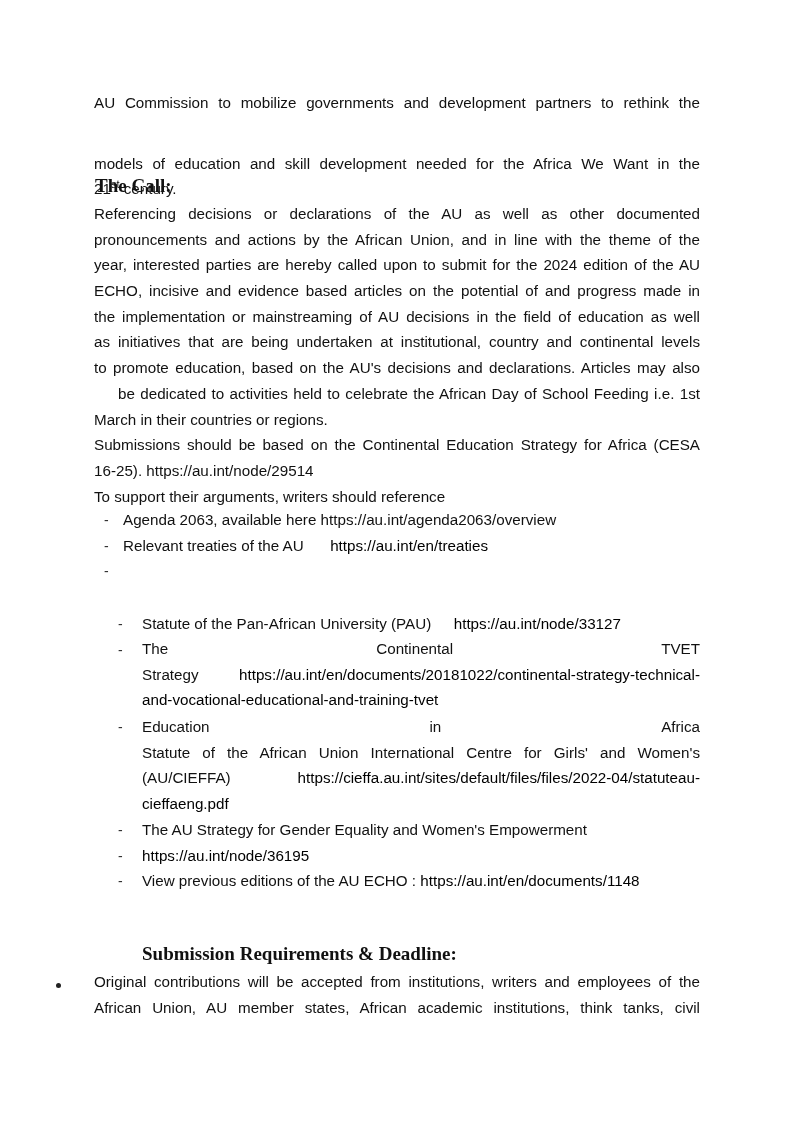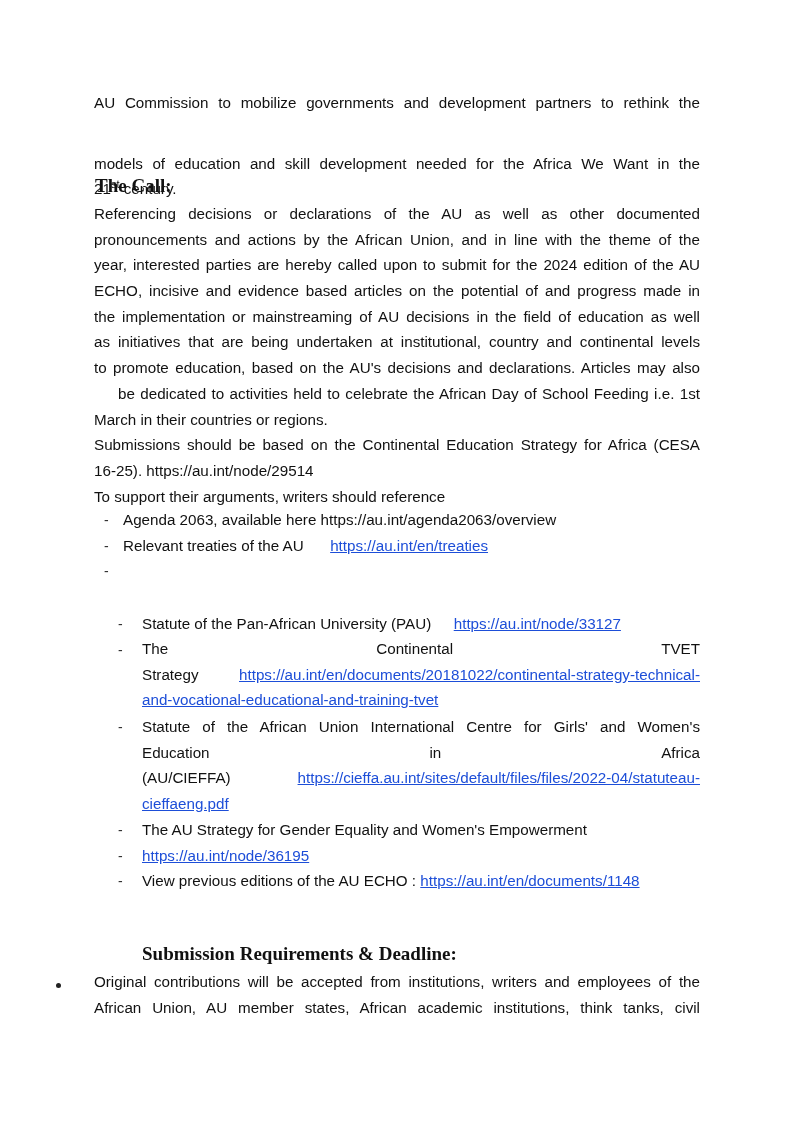--- a/index.html
+++ b/index.html
@@ -3,21 +3,21 @@
   <meta charset="utf-8">
   <style>
     html, body { margin: 0; padding: 0; background: #ffffff; }
     body { width: 794px; height: 1123px; position: relative; overflow: hidden; }
     .page { position: absolute; left: 0; top: 0; width: 794px; height: 1123px; background: #fff; }
     .txt { font-family: "Liberation Sans", sans-serif; font-size: 15.2px; color: #111; line-height: 25.7px; }
     .serif-h { font-family: "Liberation Serif", serif; font-weight: bold; color: #111; font-size: 19px; }
     .para { position: absolute; left: 94px; width: 606px; text-align: justify; }
     .line { display: block; height: 25.7px; white-space: nowrap; }
     .just { text-align: justify; text-align-last: justify; display: block; white-space: normal; }
-    a.lnk { color: #1d4ed8; text-decoration: underline; }
+    a.lnk { color: #000000; }
     sup { font-size: 11px; vertical-align: 6px; line-height: 0; }
     .dash { position: absolute; font-family: "Liberation Sans", sans-serif; font-size: 14px; color: #333; }
     .item { position: absolute; }
     .bullet { position: absolute; left: 56px; width: 5px; height: 5px; border-radius: 50%; background: #222; }
   </style>
 </head>
 <body>
 
 <div class="page">
 
@@ -77,26 +77,26 @@
       <span>Strategy</span>
       <a class="lnk">https://au.int/en/documents/20181022/continental-strategy-technical-</a>
     </span>
     <span class="line">
       <a class="lnk">and-vocational-educational-and-training-tvet</a>
     </span>
   </div>
 
   <div class="dash" style="left:118px; top:719px;">-</div>
   <div class="item txt" style="left:142px; top:714px; width:558px;">
-    <span class="line just" style="text-align-last: justify;">Statute of the African Union International Centre for Girls' and Women's</span>
     <span class="line" style="display:flex; justify-content:space-between;">
       <span>Education</span>
       <span>in</span>
       <span>Africa</span>
     </span>
+    <span class="line just" style="text-align-last: justify;">Statute of the African Union International Centre for Girls' and Women's</span>
     <span class="line" style="display:flex; justify-content:space-between;">
       <span>(AU/CIEFFA)</span>
       <a class="lnk">https://cieffa.au.int/sites/default/files/files/2022-04/statuteau-</a>
     </span>
     <span class="line">
       <a class="lnk">cieffaeng.pdf</a>
     </span>
   </div>
 
   <div class="dash" style="left:118px; top:822px;">-</div>

